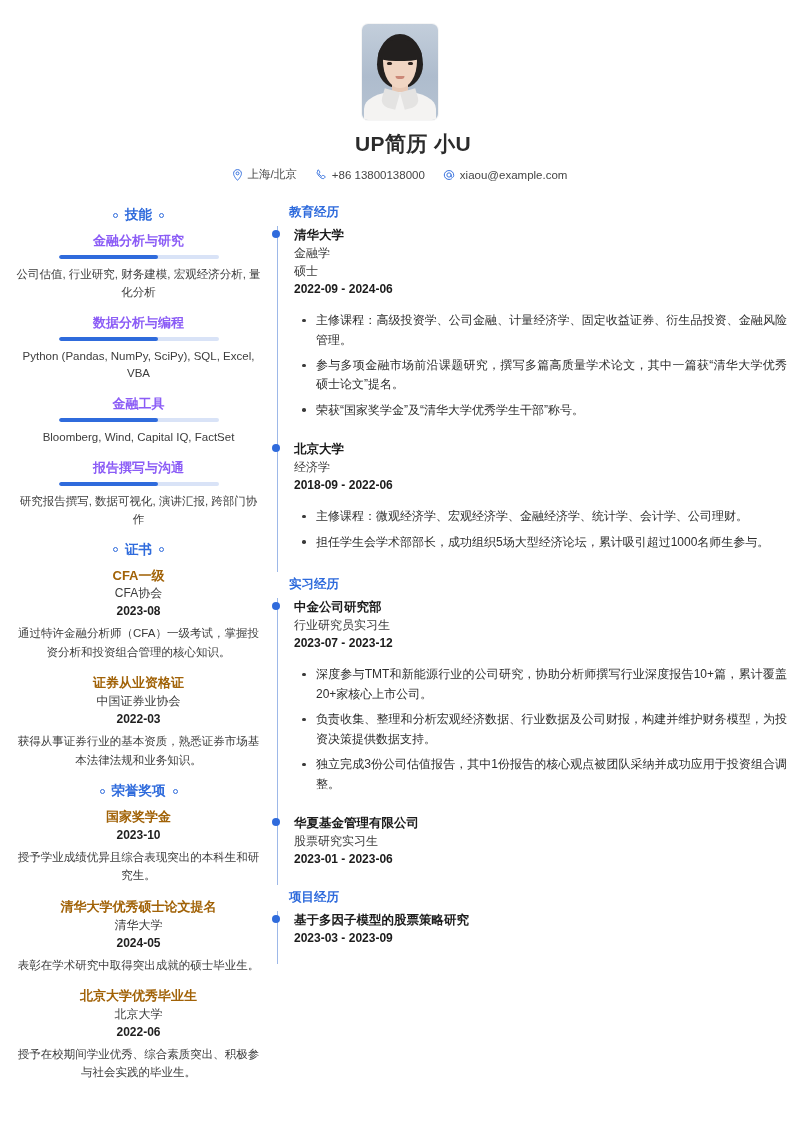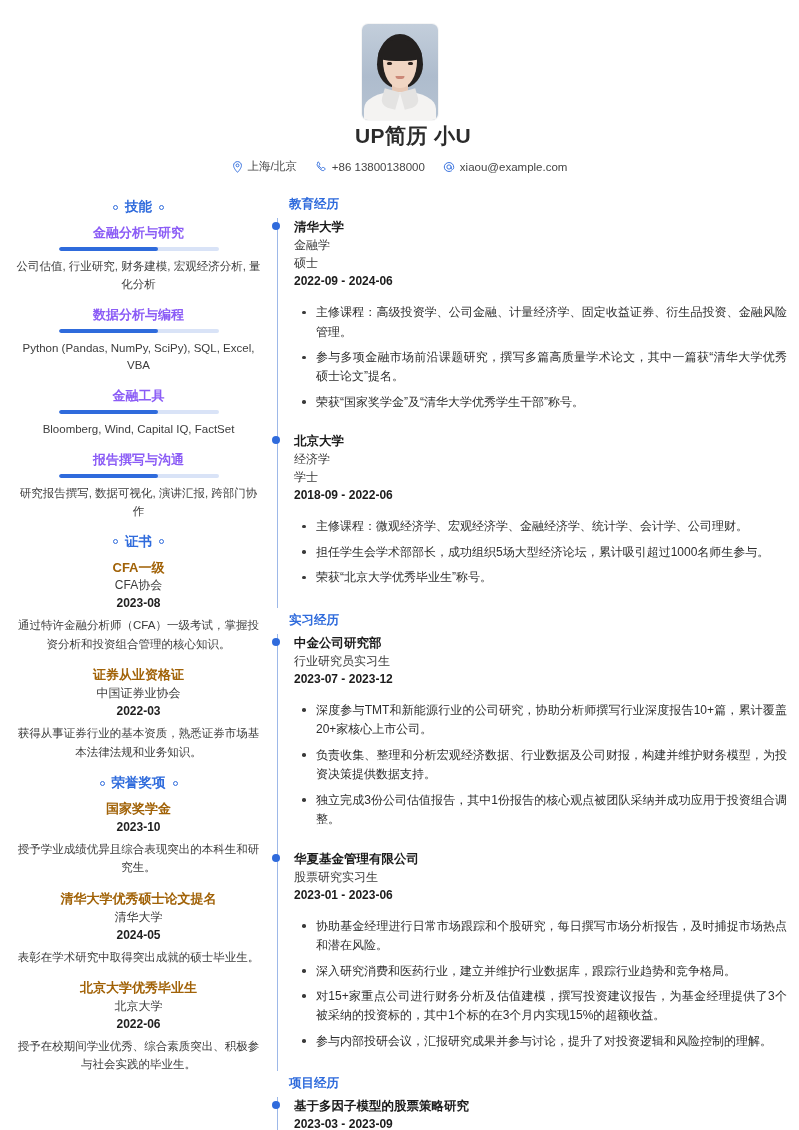--- a/index.html
+++ b/index.html
@@ -124,21 +124,21 @@
     bottom: 12px;
     width: 16px;
     height: 18px;
     background: #e4e3e2;
     z-index: 3;
   }
   .ph-collar-l { left: 20px; transform: rotate(16deg); border-radius: 0 0 0 8px; }
   .ph-collar-r { right: 20px; transform: rotate(-16deg); border-radius: 0 0 8px 0; }
 
   .name {
-    margin-top: 2px;
+    margin-top: 10px;
     font-size: 21px;
     font-weight: 700;
     color: #2b2b2b;
     letter-spacing: 0.4px;
     padding-left: 27px;
   }
 
   .contacts {
     margin-top: 9px;
     display: flex;
@@ -481,26 +481,24 @@
             <ul class="bullets">
               <li>主修课程：高级投资学、公司金融、计量经济学、固定收益证券、衍生品投资、金融风险管理。</li>
               <li>参与多项金融市场前沿课题研究，撰写多篇高质量学术论文，其中一篇获“清华大学优秀硕士论文”提名。</li>
               <li>荣获“国家奖学金”及“清华大学优秀学生干部”称号。</li>
             </ul>
           </div>
 
           <div class="tl-item">
             <div class="it-title">北京大学</div>
             <div class="it-sub">经济学</div>
-            <div class="it-sub">学士</div>
             <div class="it-date">2018-09 - 2022-06</div>
             <ul class="bullets">
               <li>主修课程：微观经济学、宏观经济学、金融经济学、统计学、会计学、公司理财。</li>
               <li>担任学生会学术部部长，成功组织5场大型经济论坛，累计吸引超过1000名师生参与。</li>
-              <li>荣获“北京大学优秀毕业生”称号。</li>
             </ul>
           </div>
 
         </div>
       </div>
 
       <div class="sect">
         <div class="sect-title">实习经历</div>
         <div class="timeline">
 
@@ -512,26 +510,20 @@
               <li>深度参与TMT和新能源行业的公司研究，协助分析师撰写行业深度报告10+篇，累计覆盖20+家核心上市公司。</li>
               <li>负责收集、整理和分析宏观经济数据、行业数据及公司财报，构建并维护财务模型，为投资决策提供数据支持。</li>
               <li>独立完成3份公司估值报告，其中1份报告的核心观点被团队采纳并成功应用于投资组合调整。</li>
             </ul>
           </div>
 
           <div class="tl-item">
             <div class="it-title">华夏基金管理有限公司</div>
             <div class="it-sub">股票研究实习生</div>
             <div class="it-date">2023-01 - 2023-06</div>
-            <ul class="bullets">
-              <li>协助基金经理进行日常市场跟踪和个股研究，每日撰写市场分析报告，及时捕捉市场热点和潜在风险。</li>
-              <li>深入研究消费和医药行业，建立并维护行业数据库，跟踪行业趋势和竞争格局。</li>
-              <li>对15+家重点公司进行财务分析及估值建模，撰写投资建议报告，为基金经理提供了3个被采纳的投资标的，其中1个标的在3个月内实现15%的超额收益。</li>
-              <li>参与内部投研会议，汇报研究成果并参与讨论，提升了对投资逻辑和风险控制的理解。</li>
-            </ul>
           </div>
 
         </div>
       </div>
 
       <div class="sect">
         <div class="sect-title">项目经历</div>
         <div class="timeline">
           <div class="tl-item">
             <div class="it-title">基于多因子模型的股票策略研究</div>

